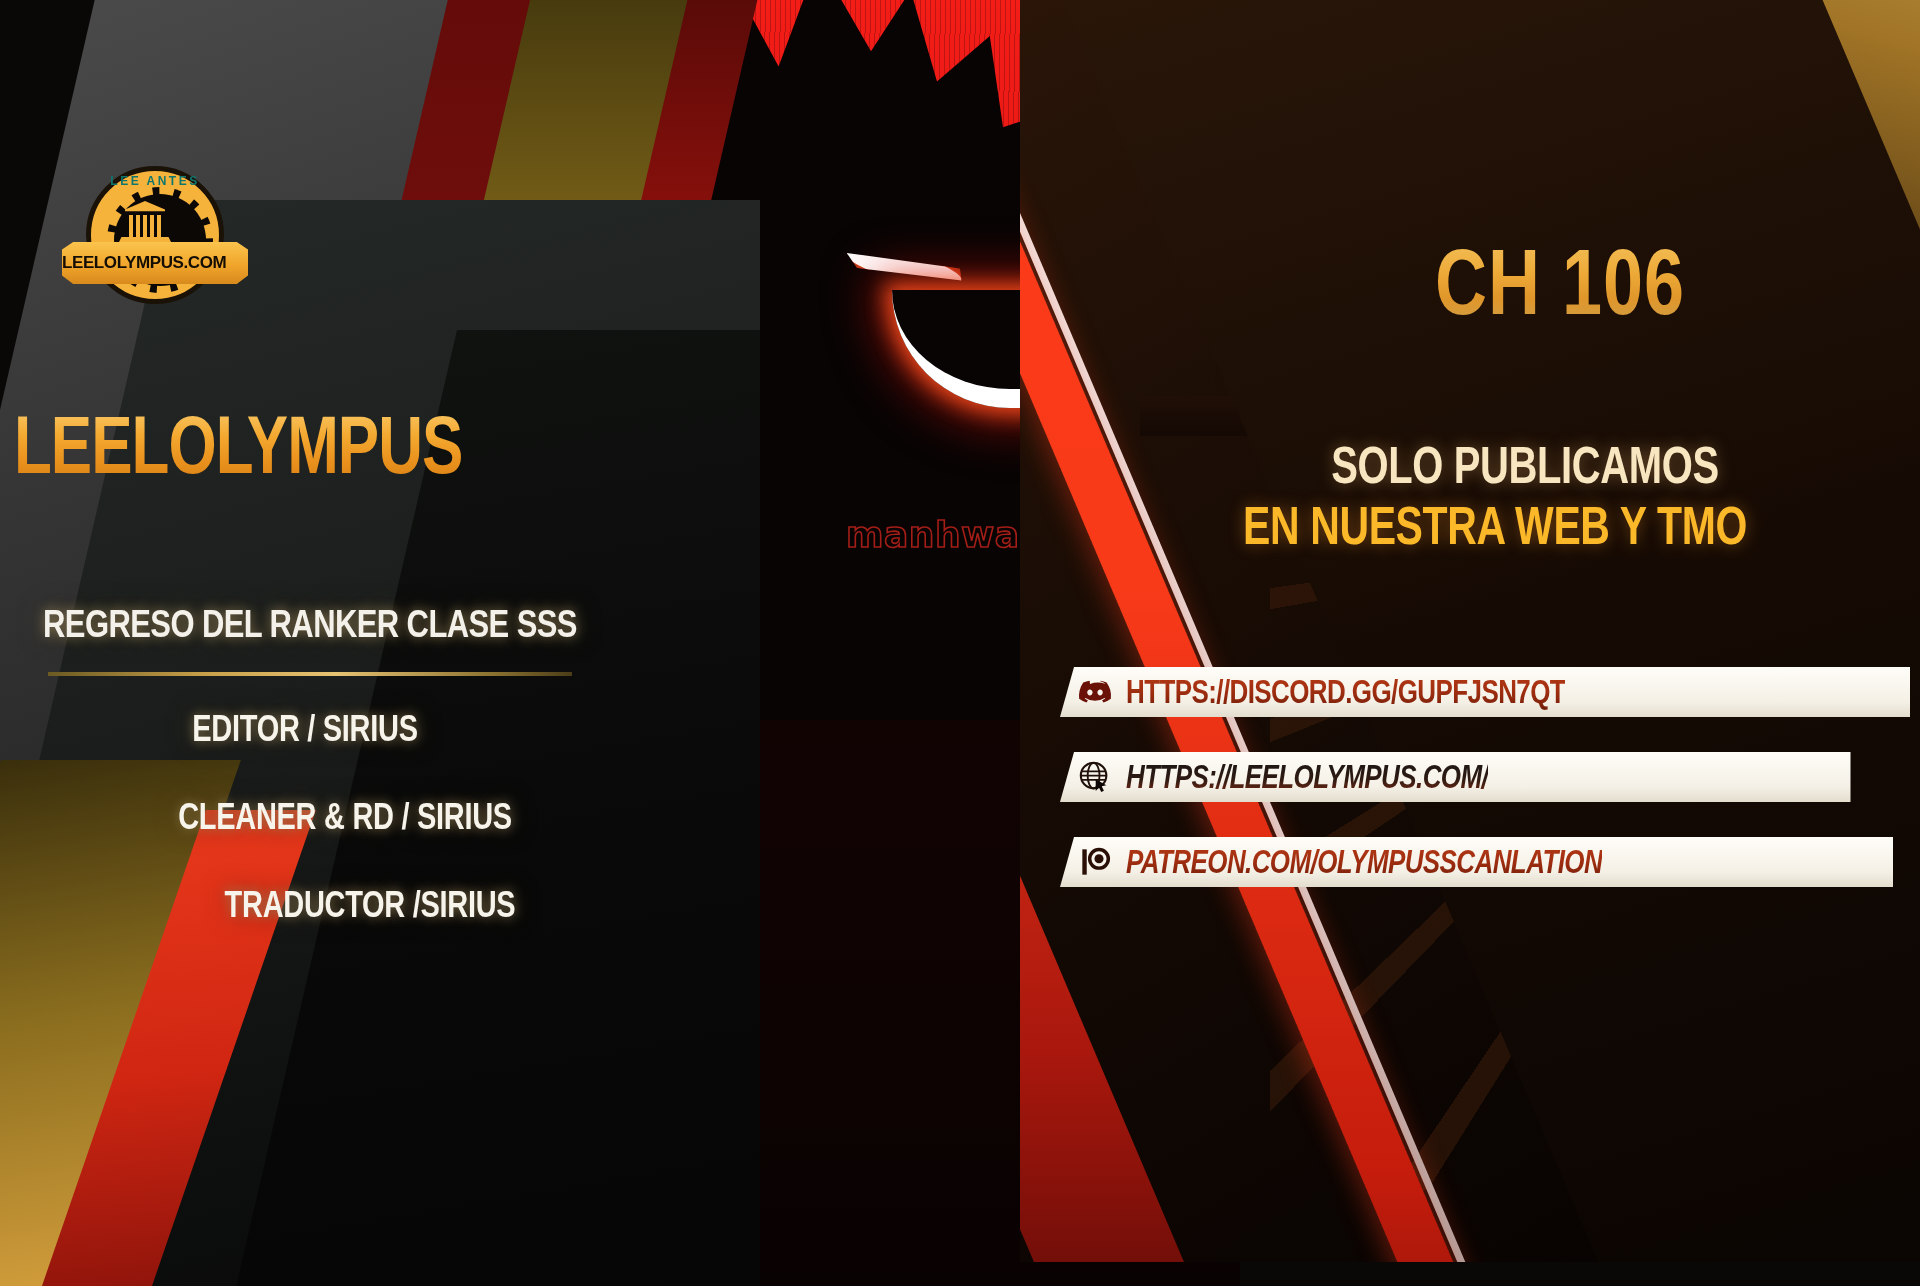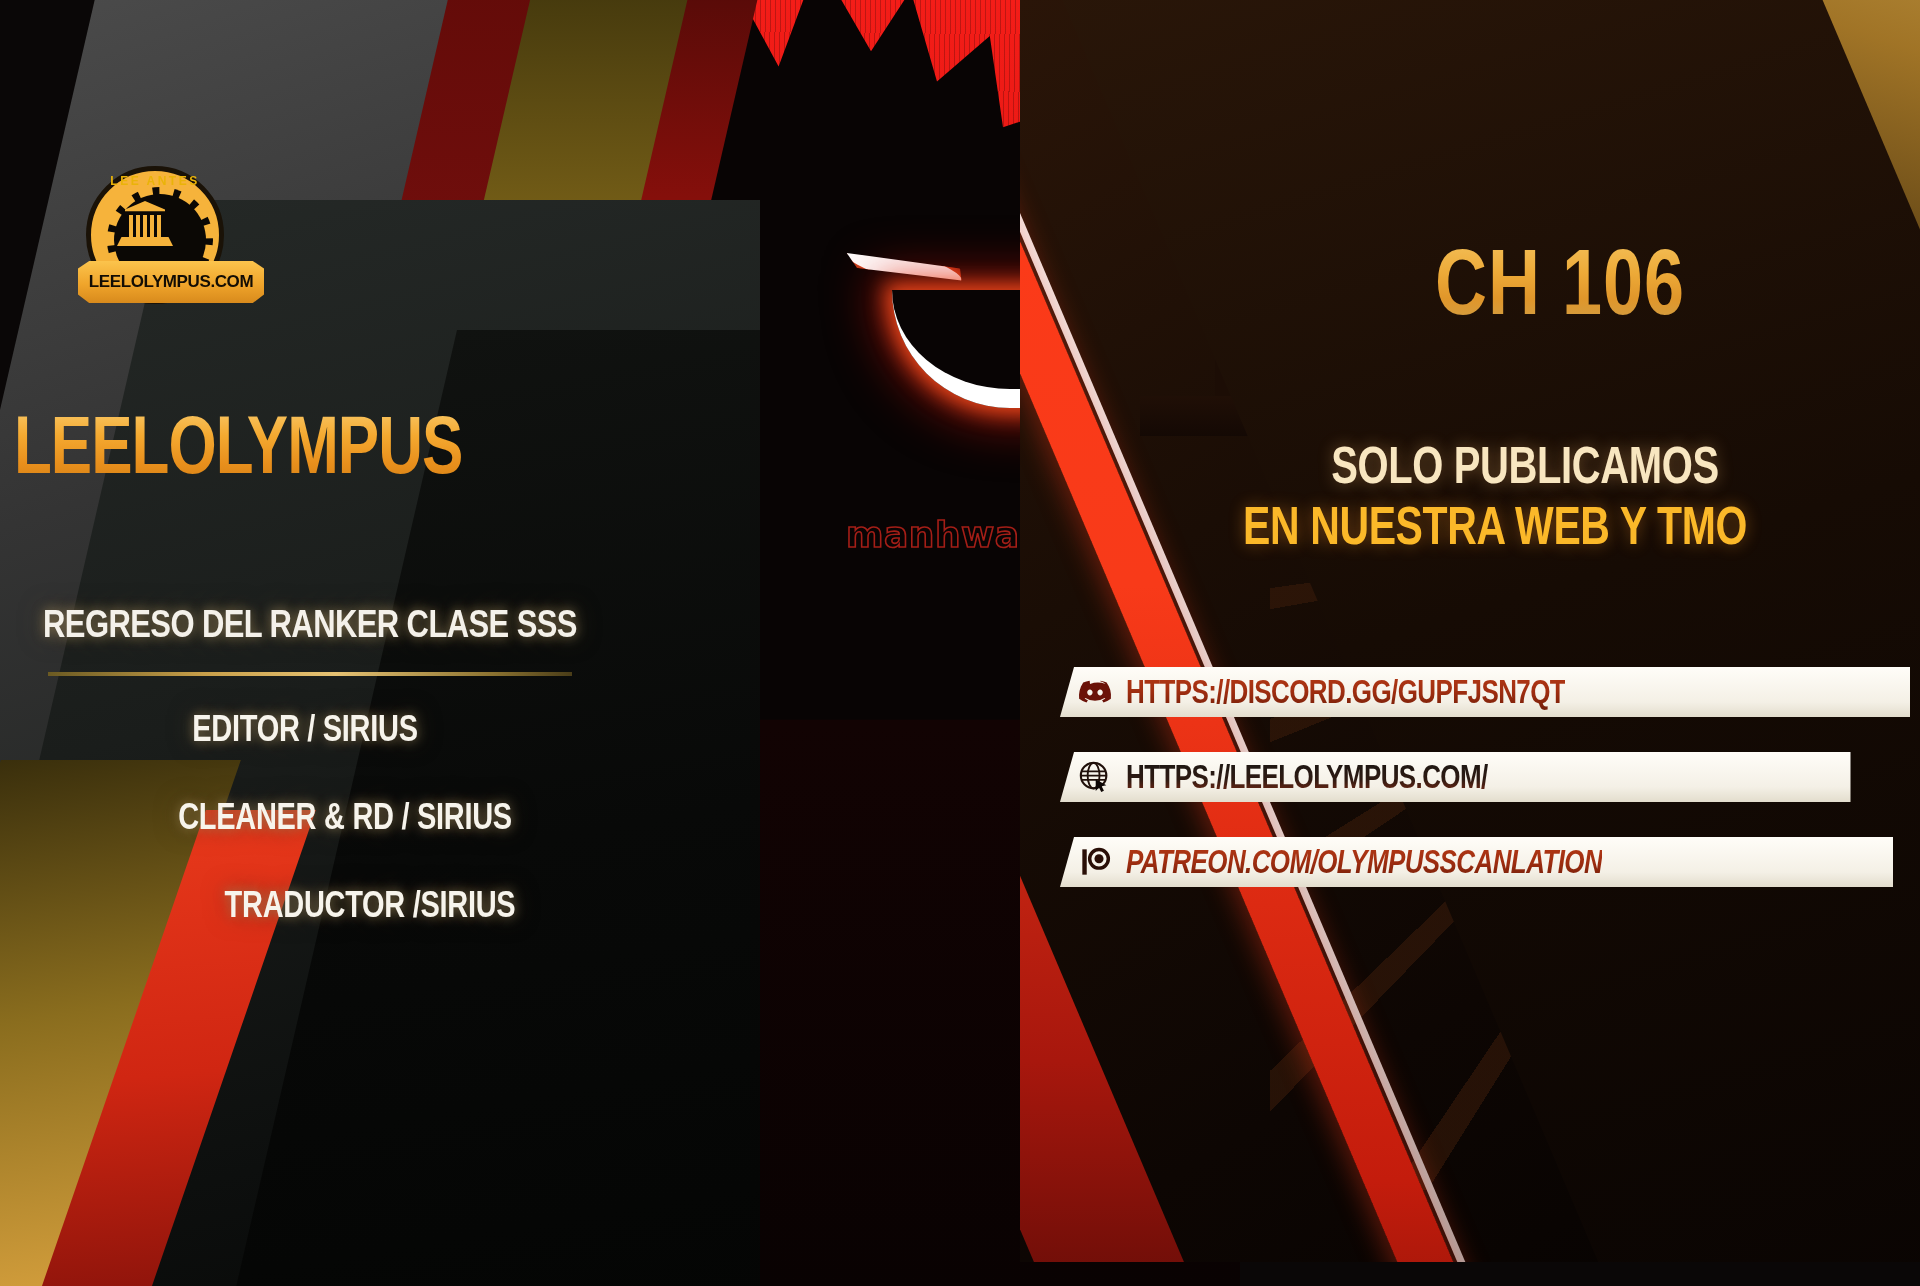--- a/index.html
+++ b/index.html
@@ -102,27 +102,27 @@
     position:absolute; left:34px; top:30px; width:40px; height:30px;
     background:#f6b33b;
     clip-path:polygon(50% 0, 100% 28%, 100% 34%, 0 34%, 0 28%);
   }
   .badge-cols { position:absolute; left:38px; top:44px; width:32px; height:22px;
     background:repeating-linear-gradient(90deg,#f6b33b 0 4px, #0b0805 4px 7px); }
   .badge-base { position:absolute; left:26px; top:66px; width:56px; height:9px; background:#f6b33b;
     clip-path:polygon(8% 0,92% 0,100% 100%,0 100%); }
   .badge-top-text {
     position:absolute; left:24px; top:8px; width:138px; text-align:center;
-    font-size:12px; font-weight:700; color:#eab308; letter-spacing:2.5px;
+    font-size:12px; font-weight:700; color:#0f766e; letter-spacing:2.5px;
   }
   .ribbon {
-    position:absolute; left:16px; top:76px; width:186px; height:42px;
+    position:absolute; left:0; top:76px; width:186px; height:42px;
     background:linear-gradient(180deg,#fbc44d 0%, #f0a52b 55%, #d88a1c 100%);
     clip-path:polygon(0 18%, 6% 0, 94% 0, 100% 18%, 100% 80%, 94% 100%, 6% 100%, 0 80%);
-    display:flex; align-items:center; justify-content:center;margin-top:19px;
+    display:flex; align-items:center; 
   }
   .ribbon span { font-size:17px; font-weight:800; color:#130d04; letter-spacing:-.4px;
     font-family:"Liberation Sans", sans-serif; }
 
   .wordmark {
     position:absolute; left:14px; top:398px; font-size:62px; font-weight:800;
     letter-spacing:-1px; font-family:"Liberation Sans", sans-serif;
     background:linear-gradient(180deg,#fbd37b 0%, #f4a930 40%, #e88f1c 70%, #d07d14 100%);
     -webkit-background-clip:text; background-clip:text; color:transparent;
     transform:scaleY(1.32); transform-origin:left top;
@@ -220,21 +220,21 @@
   .link-row .txt {
     font-size:26px; font-weight:800; letter-spacing:-.6px; white-space:nowrap;
     transform:scaleY(1.26); transform-origin:left center;
     font-family:"Liberation Sans", sans-serif;
   }
   .txt-red { background:linear-gradient(180deg,#b53a16 0%, #9e2d10 50%, #6d1c08 100%);
     -webkit-background-clip:text; background-clip:text; color:transparent; }
   .txt-dark { background:linear-gradient(180deg,#1a1714 0%, #2e1a12 55%, #8a2c14 100%);
     -webkit-background-clip:text; background-clip:text; color:transparent; }
 
-  .row-0 { width:100%; } .row-1 { width:93%; } .row-2 { width:98%;font-style:italic; } .row-3 { width:100%; }
+  .row-0 { width:100%; } .row-1 { width:93%;font-style:italic; } .row-2 { width:98%;font-style:italic; } .row-3 { width:100%; }
 </style>
 </head>
 <body>
 
 <div id="stage">
 
   <div class="art-wrap">
     <div class="art-red"></div>
     <div class="art-dark"></div>
     <div class="silhouette"></div>

